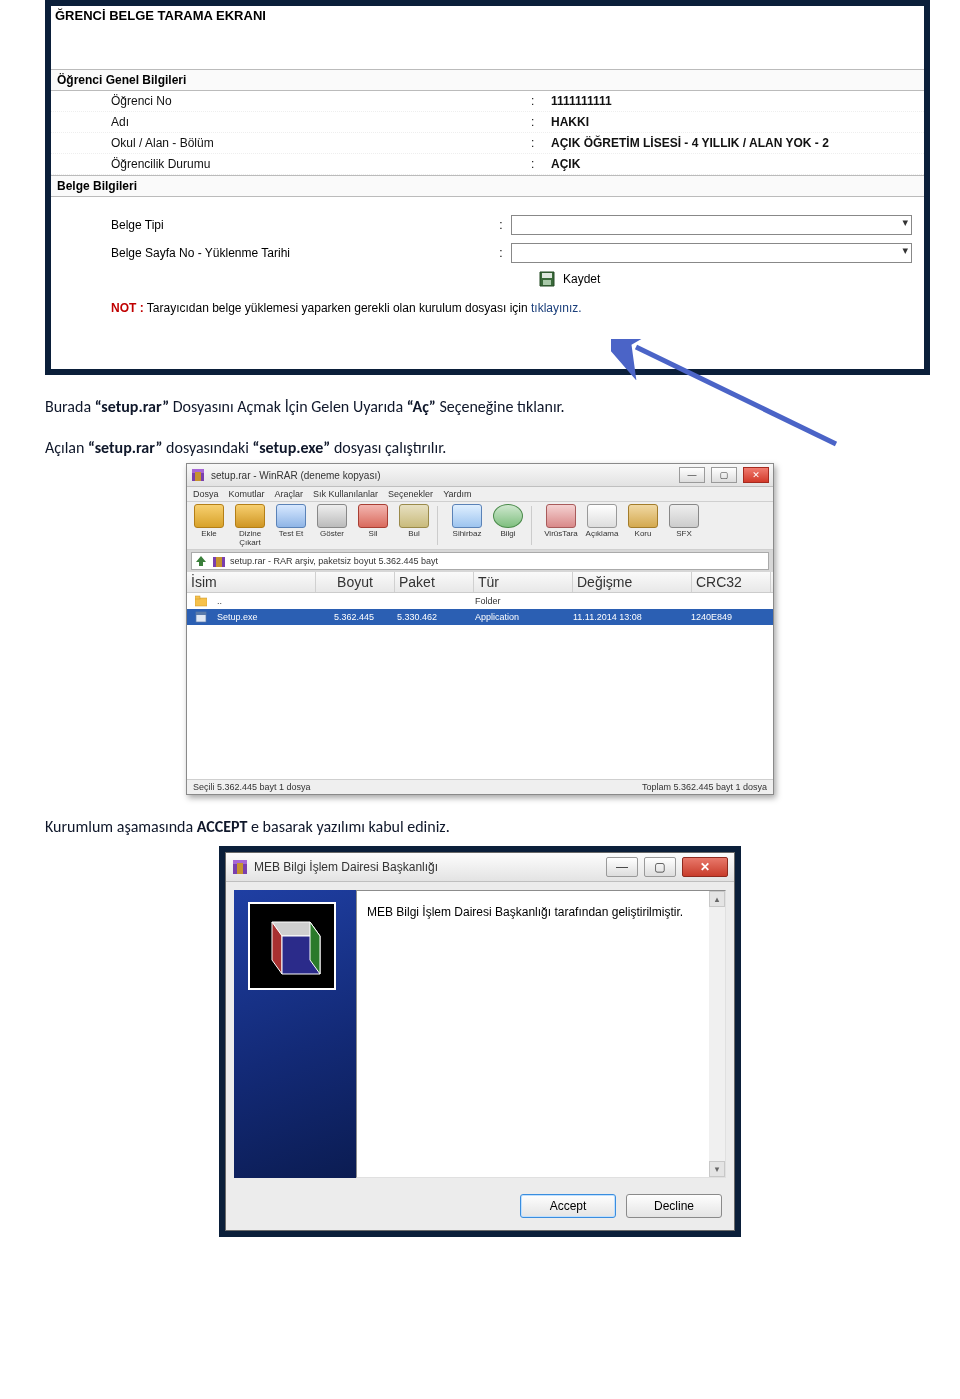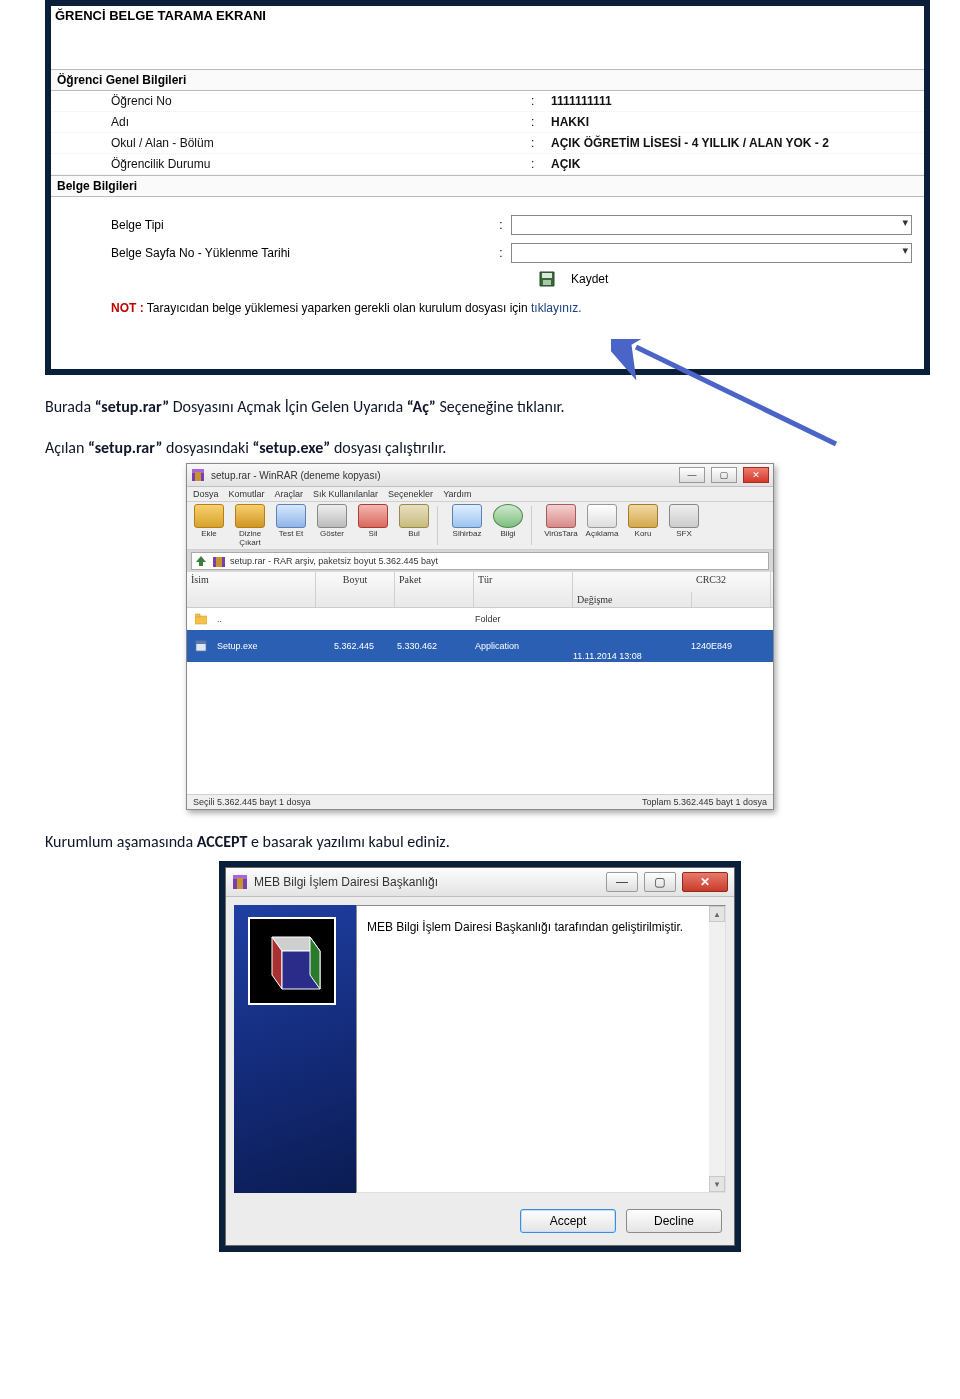--- a/index.html
+++ b/index.html
@@ -75,21 +75,21 @@
     position: absolute;
     right: 3px;
     top: 0px;
     font-size: 11px;
     color: #333;
   }
   .save-row {
     display: flex;
     align-items: center;
     padding: 2px 6px 2px 486px;
-    gap: 14px;
+    gap: 6px;
   }
   .save-row .icon-save {
     width: 20px; height: 20px;
     display: inline-block;
   }
   .save-label {
     font-family: Verdana, Geneva, sans-serif;
     font-size: 12px;
   }
   .note-row {
@@ -195,30 +195,29 @@
     margin: 2px 4px;
     padding: 1px 2px;
     font-size: 9px;
     color: #333;
   }
   .p2-addr .ai { width:14px; height:14px; }
   .p2-cols {
     display: flex;
     background: linear-gradient(#fafafa,#e8e8e8);
     border-bottom: 1px solid #ccc;
-    font-size: 10px;
-    color: #333;
-    font-family: Liberation Serif, serif;
+    font-size: 14px;
+    color: #333;
   }
   .p2-cols span { padding: 2px 4px; border-right: 1px solid #d0d0d0; }
   .c-name { width: 120px; }
   .c-size { width: 70px; text-align: center; }
   .c-pack { width: 70px; }
   .c-type { width: 90px; }
-  .c-date { width: 110px; margin-top: 20px; }
+  .c-date { width: 110px; }
   .c-crc  { width: 70px; }
   .p2-list {
     background: #fff;
     min-height: 186px;
     font-size: 9px;
   }
   .p2-row {
     display: flex;
     align-items: center;
     padding: 0 0;

